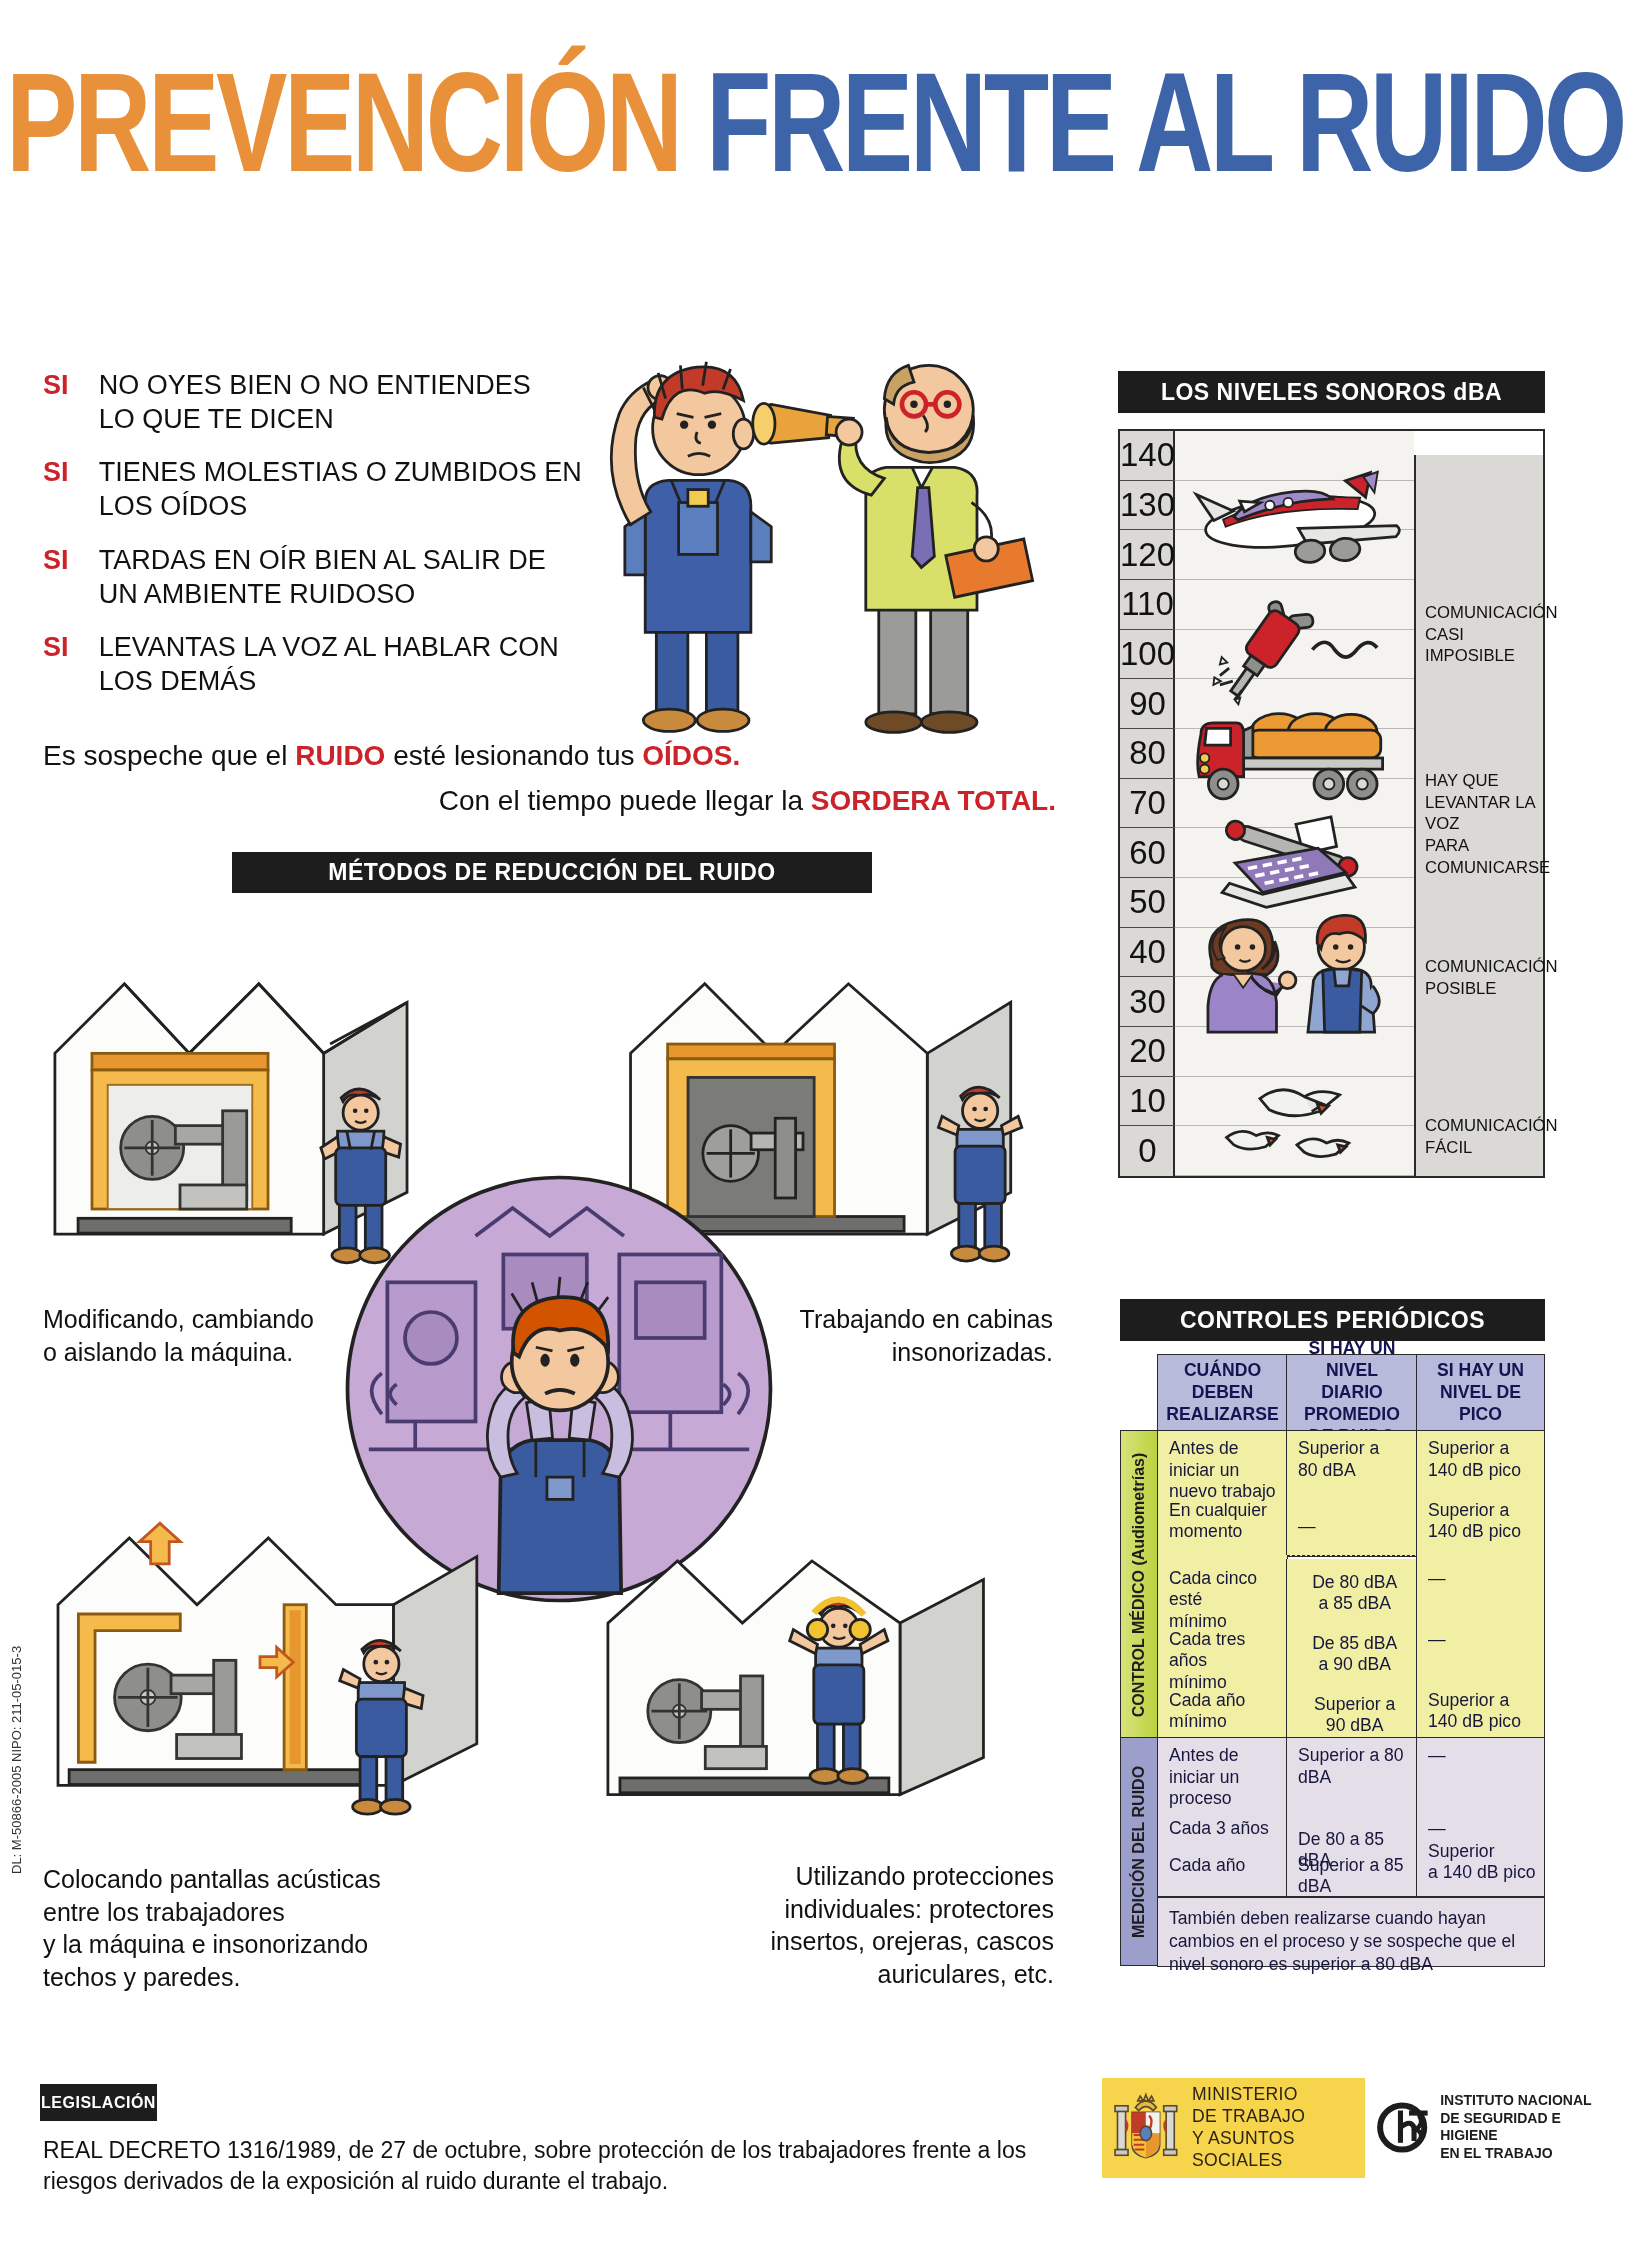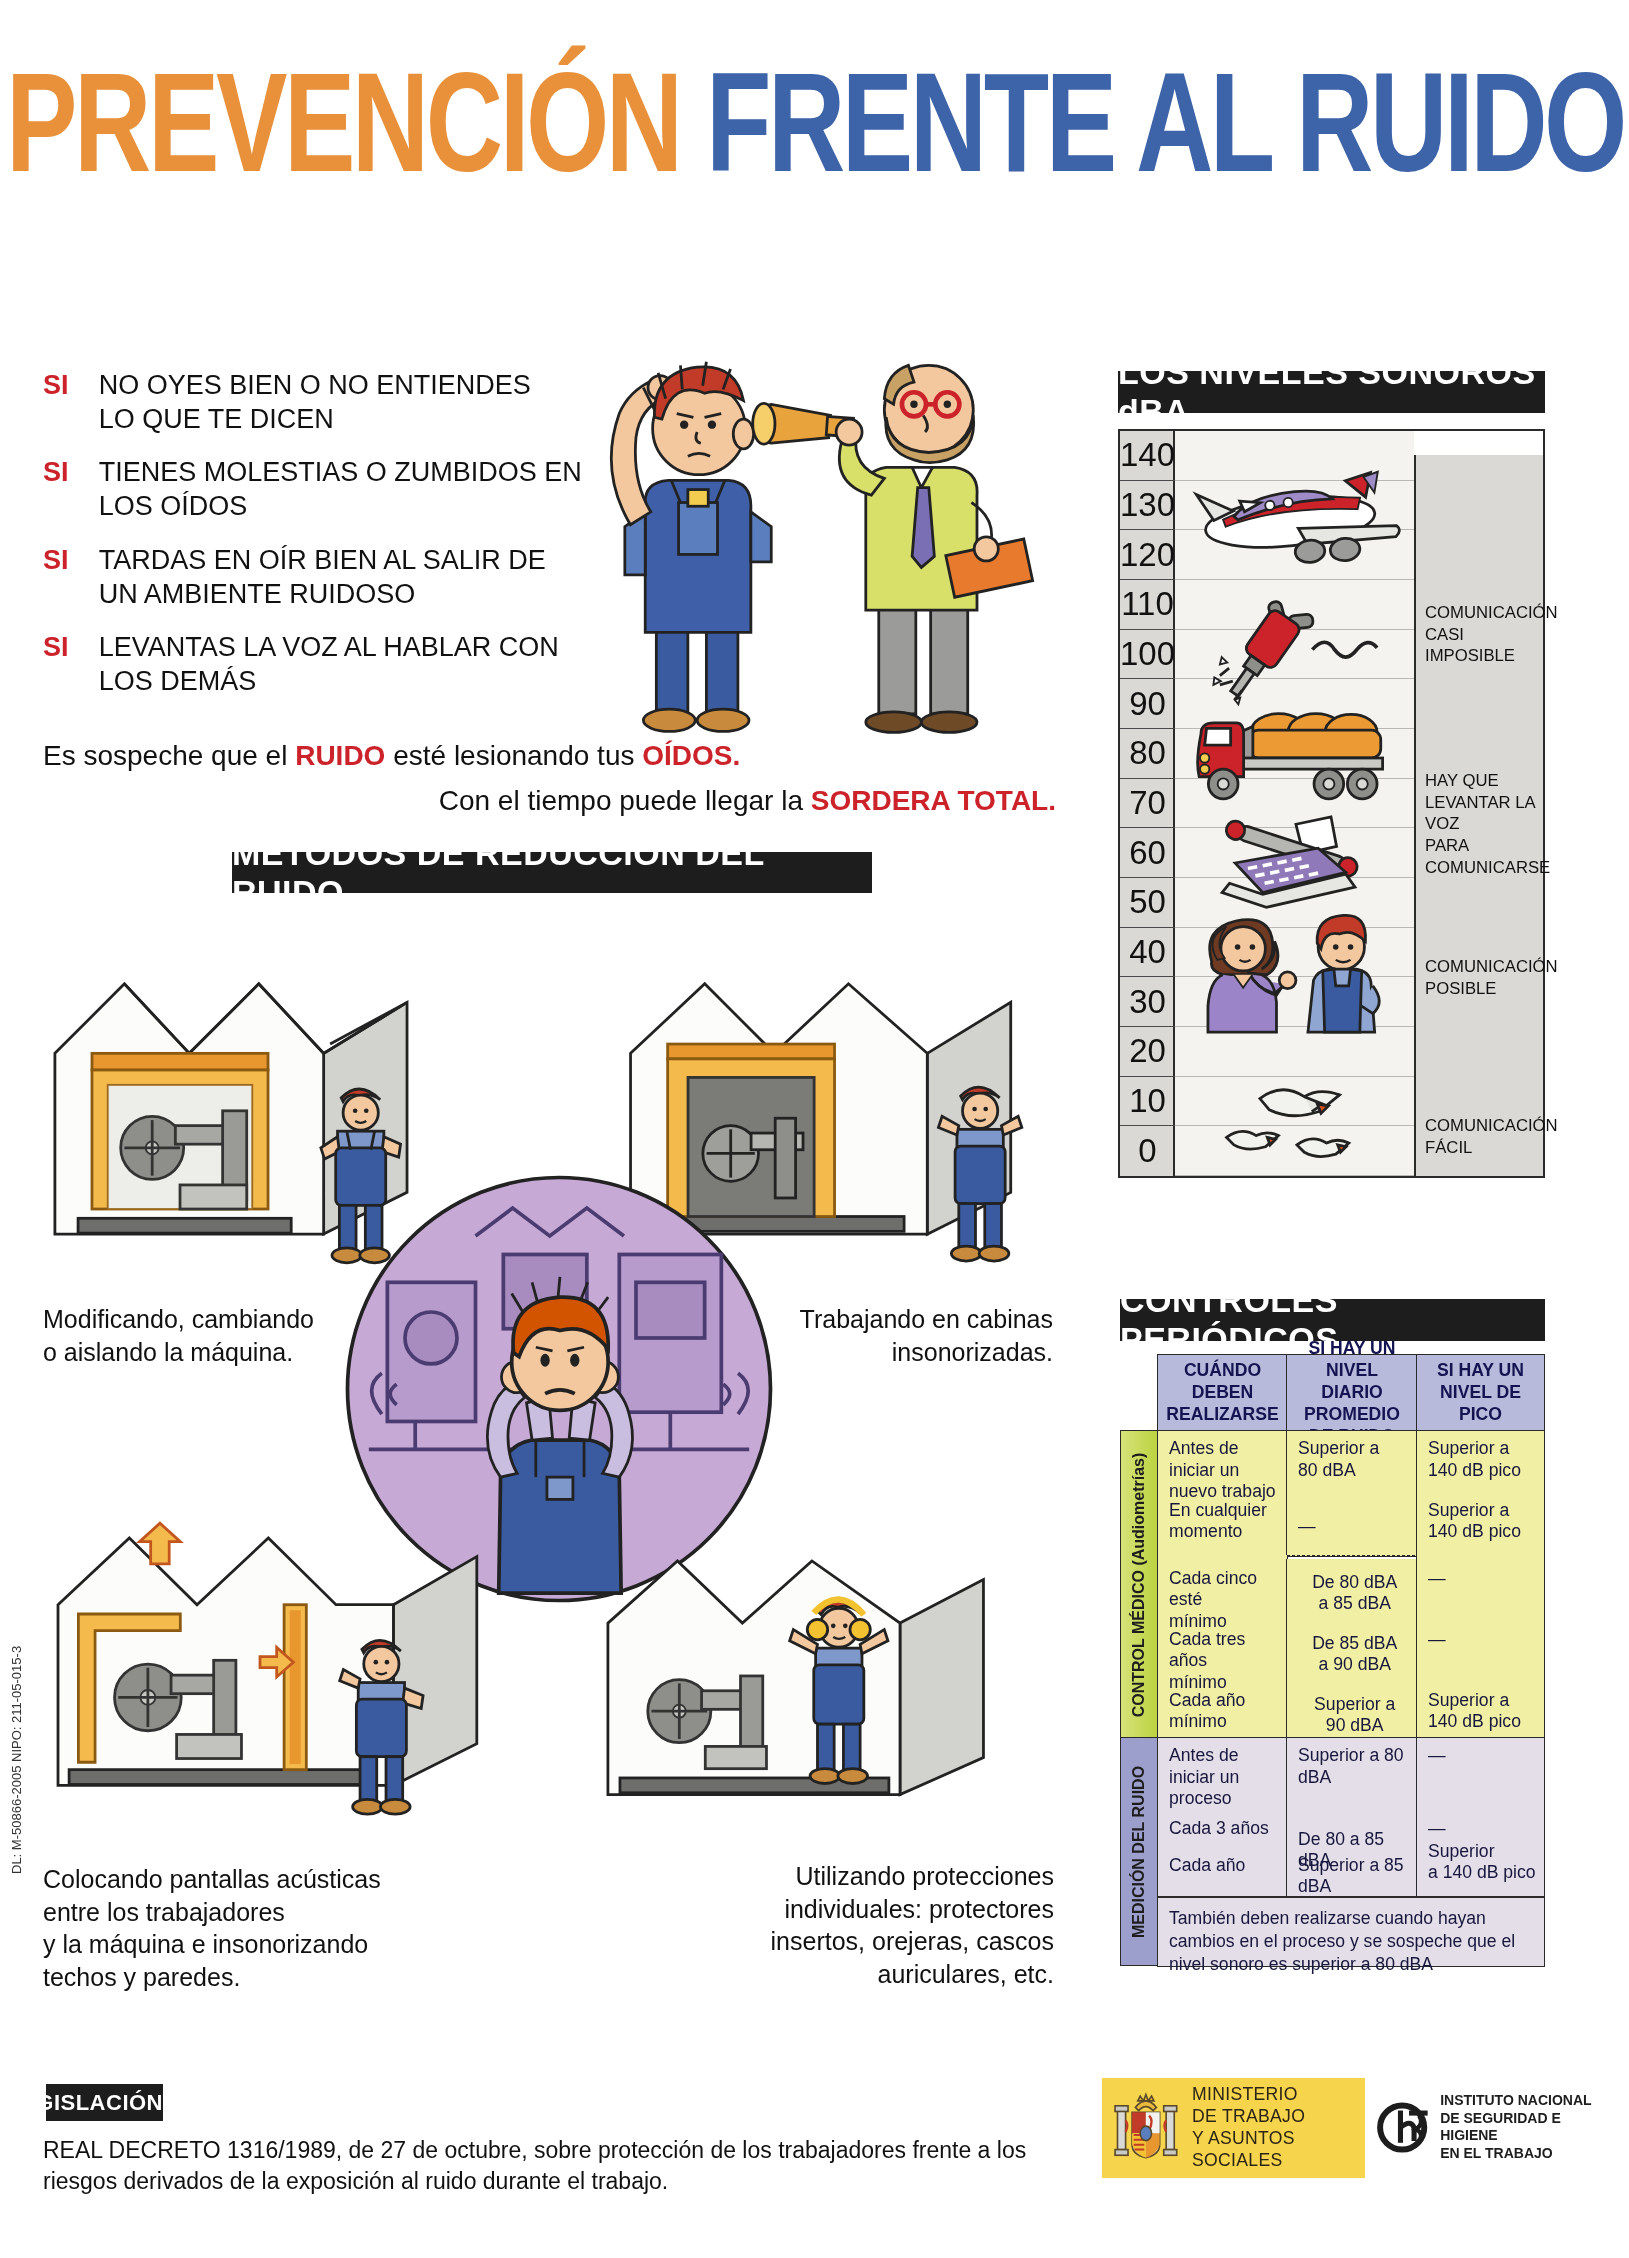--- a/index.html
+++ b/index.html
@@ -17,21 +17,21 @@
   
   .si-item{left:43px;width:612px;display:flex;gap:16.7px;font-size:27px;line-height:1.25;color:#111;}
   .si-marker{color:#CC2229;font-weight:bold;flex:0 0 39px;}
 
   
   .warn{font-size:28px;color:#111;}
   .warn b{color:#CC2229;}
 
   
   .bar{background:#1d1d1d;color:#fff;font-weight:bold;display:flex;align-items:center;justify-content:center;
-       font-size:34px;letter-spacing:0.5px;}
+       font-size:23px;letter-spacing:0.5px;}
 
   
   #db-table{top:429px;left:1118px;width:427px;height:749px;border:2.8px solid #2a2a2a;box-sizing:border-box;
             display:flex;}
   #db-scale{width:53px;background:#DAD9D5;border-right:2.8px solid #2a2a2a;display:grid;grid-template-rows:repeat(15,1fr);}
   #db-scale .cell{border-bottom:1.9px solid #4a4a4a;display:flex;align-items:center;justify-content:center;
                   font-size:33px;color:#111;}
   #db-scale .cell:last-child{border-bottom:none;}
   #db-mid{width:242px;background:#F4F3EF;position:relative;display:grid;grid-template-rows:repeat(15,1fr);}
   #db-mid .line{border-bottom:0.9px solid #b9b8b4;}
@@ -52,21 +52,21 @@
   .lilac{background:#E4DEE9;}
   .band-green{background:linear-gradient(90deg,#D7E37A,#BBD23F);}
   .band-lilac{background:#9C9ECB;}
   .vlabel{display:flex;align-items:center;justify-content:center;}
   .vlabel span{transform:rotate(-90deg);white-space:nowrap;font-weight:bold;font-size:16px;color:#1d1d1d;}
   .entry{position:absolute;left:11px;right:5.6px;line-height:1.22;}
   .dashed{position:absolute;left:0;right:0;border-top:1.9px dashed #2a2a2a;}
   .ctl-note{padding:9.3px 11px;line-height:1.3;}
 
   
-  #leg-box{top:2084px;left:46px;width:117px;height:37px;font-size:22px;justify-content:flex-end;}
+  #leg-box{top:2084px;left:40px;width:117px;height:37px;font-size:16px;}
   #leg-text{top:2135px;left:43px;width:1002px;font-size:23px;line-height:1.35;color:#111;}
   #ministry{top:2078px;left:1102px;width:263px;height:100px;background:#F6D44C;display:flex;align-items:center;gap:11px;}
   #ministry .mtext{font-size:17.6px;line-height:1.25;color:#2c2416;letter-spacing:0.3px;}
   #institute{top:2092px;left:1375px;width:232px;display:flex;align-items:center;gap:7.4px;}
   #institute .itext{font-size:14px;font-weight:bold;line-height:1.25;color:#1d1d1d;}
   #edition{top:1484px;left:5.6px;height:390px;width:20.4px;writing-mode:vertical-rl;transform:rotate(180deg);
            font-size:13px;color:#333;display:flex;align-items:center;}
 </style>
 </head>
 <body>

